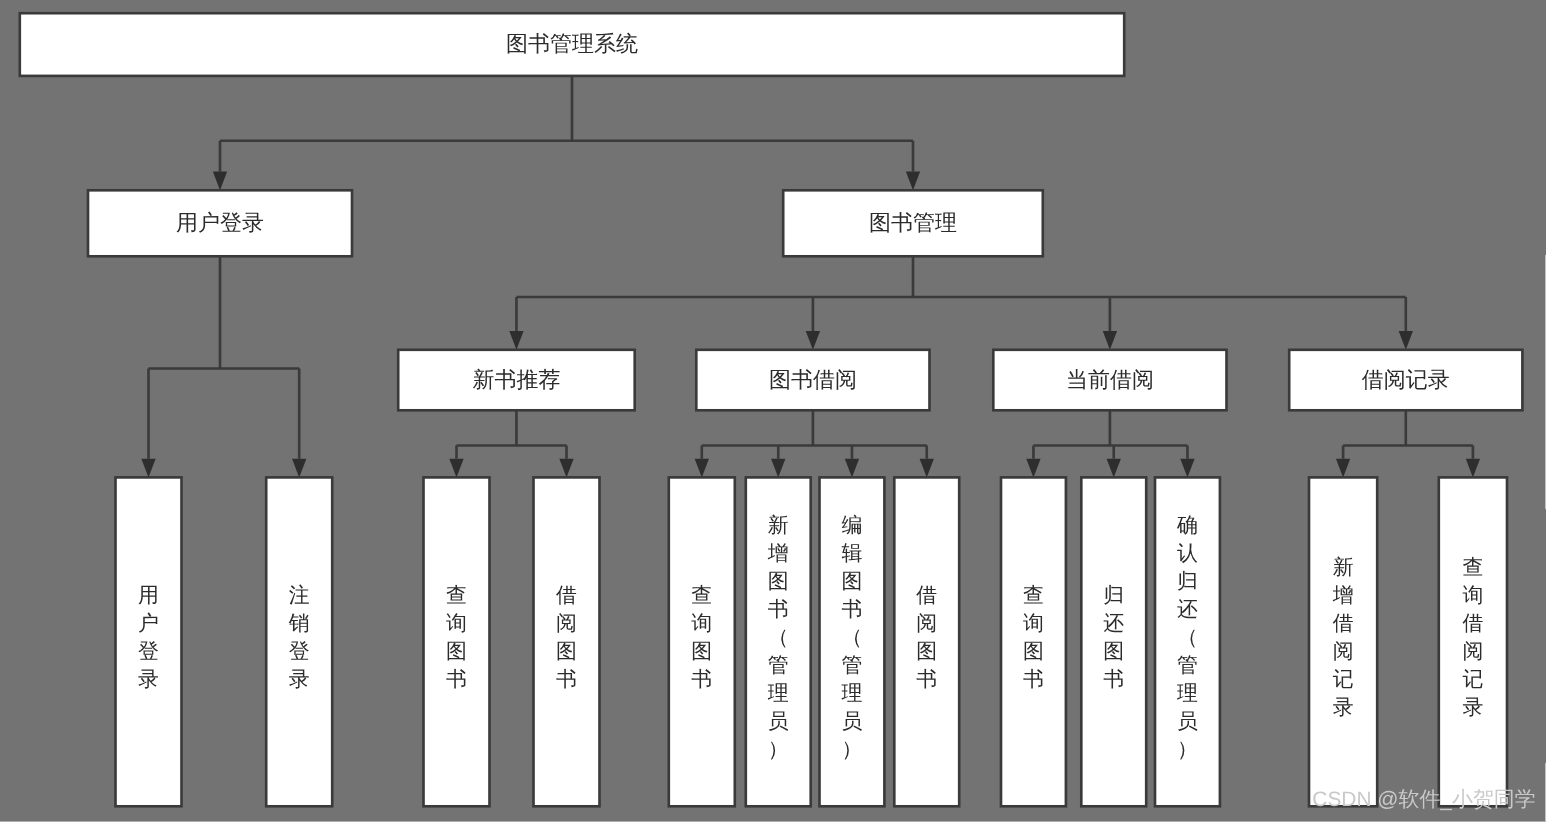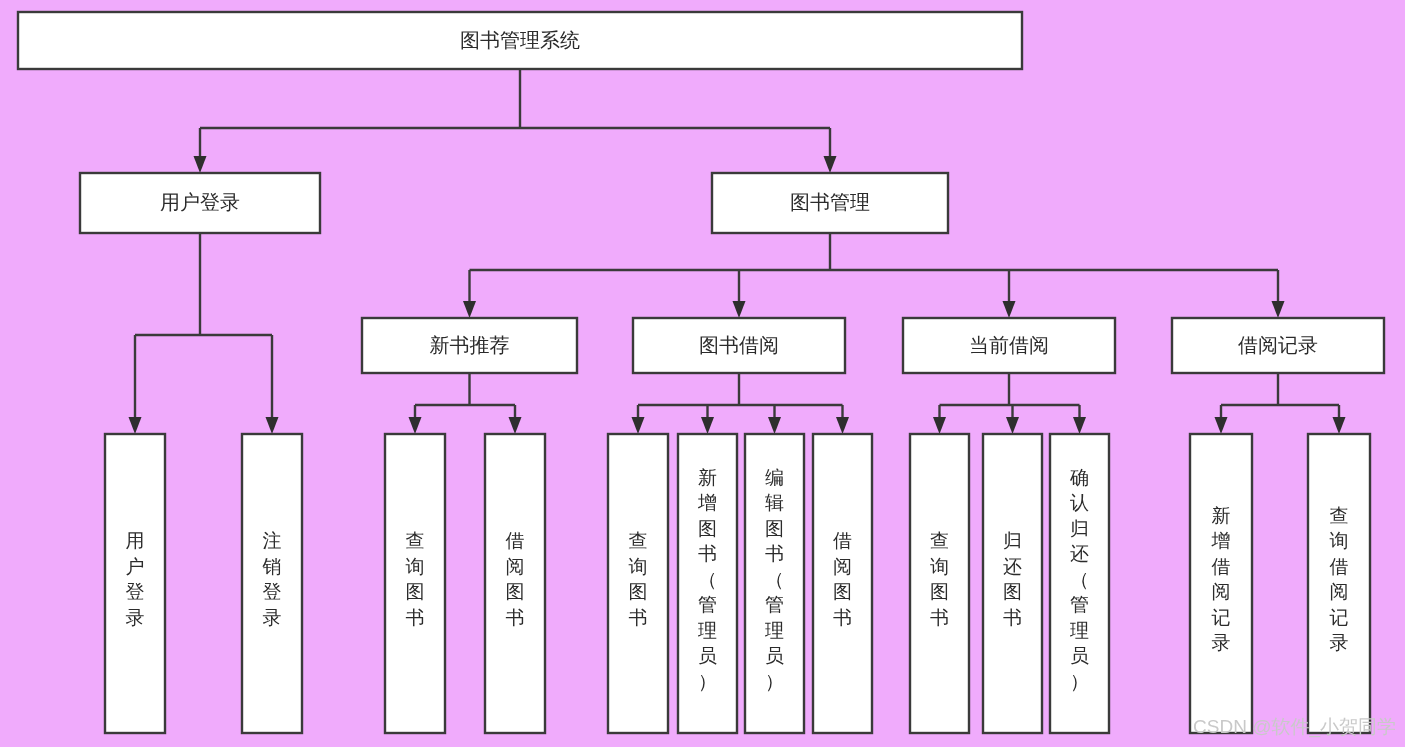--- a/index.html
+++ b/index.html
@@ -7,21 +7,21 @@
     padding: 0;
     background: #ffffff;
   }
   body {
     font-family: "Liberation Sans", "DejaVu Sans", sans-serif;
   }
   #diagram-root {
     position: relative;
     width: 1405px;
     height: 747px;
-    background: #f0abfc;
+    background: #737373;
     overflow: hidden;
   }
   svg#tree-svg {
     position: absolute;
     left: 0;
     top: 0;
     width: 1405px;
     height: 747px;
     display: block;
   }

